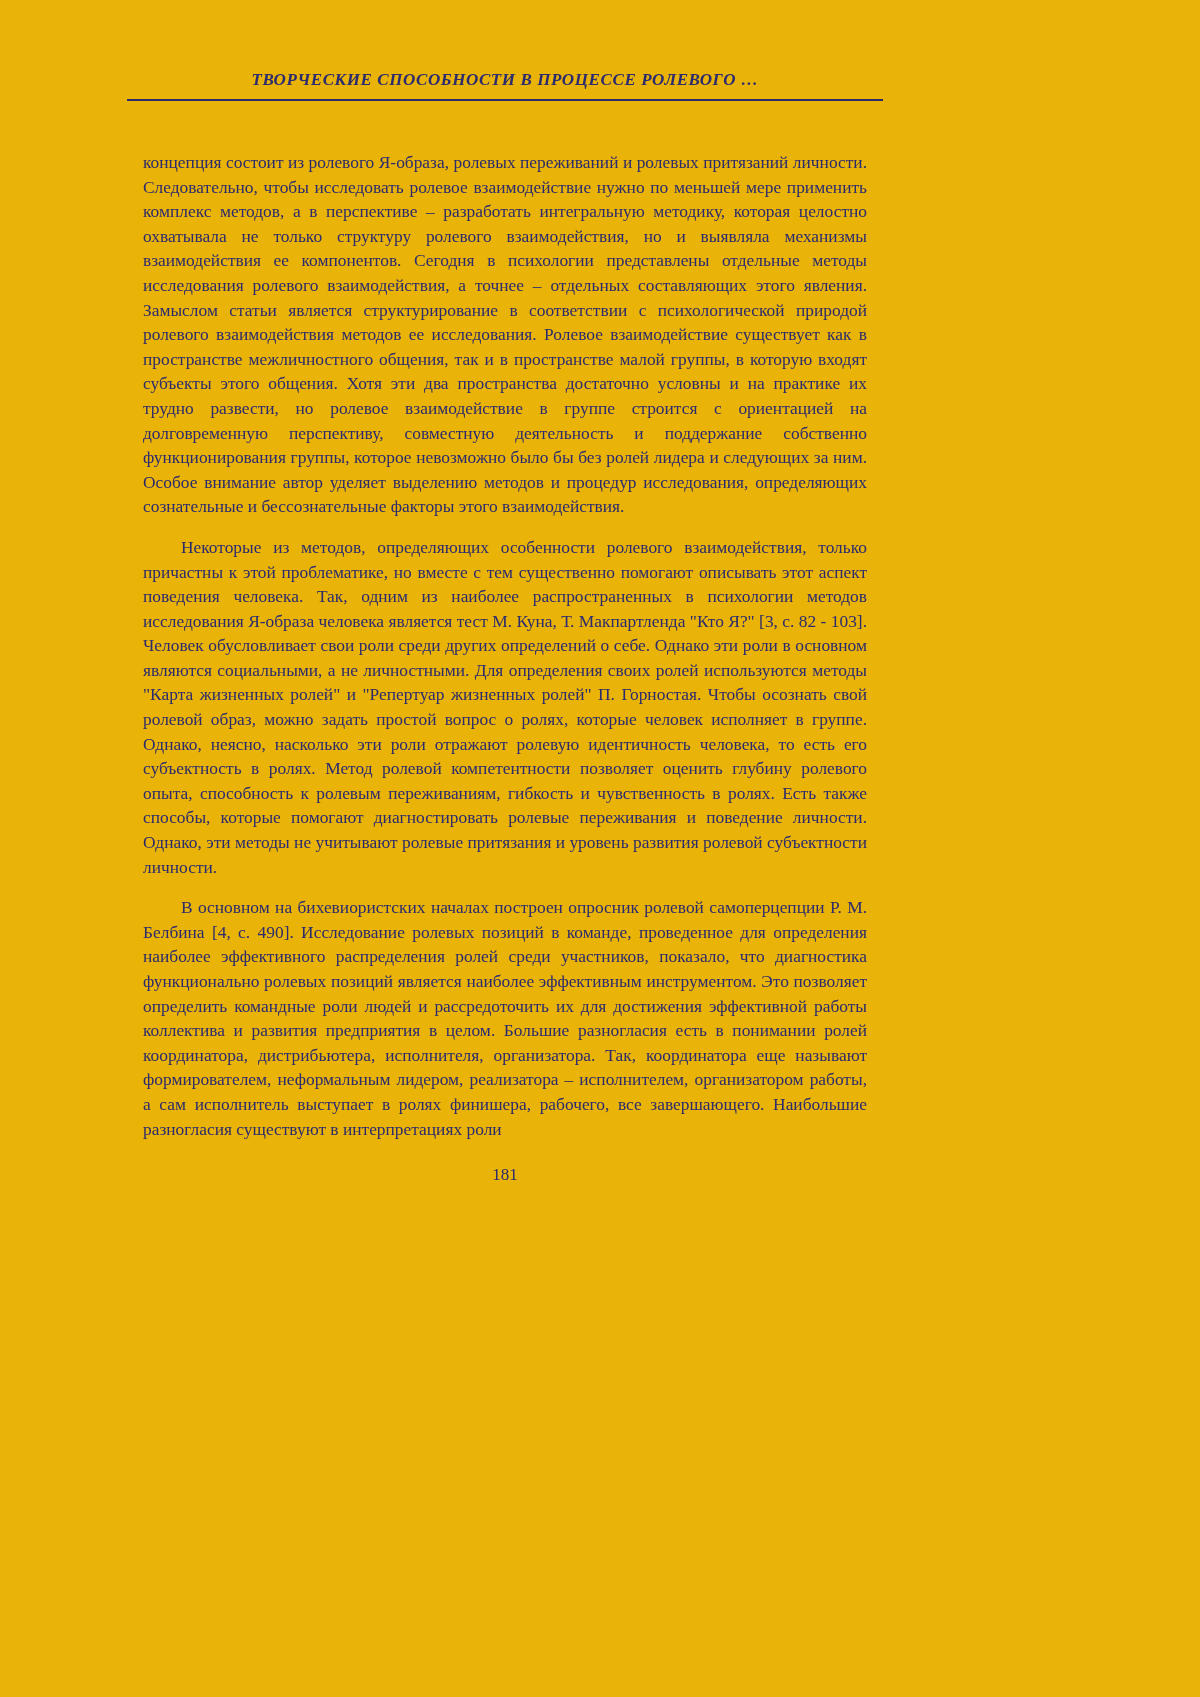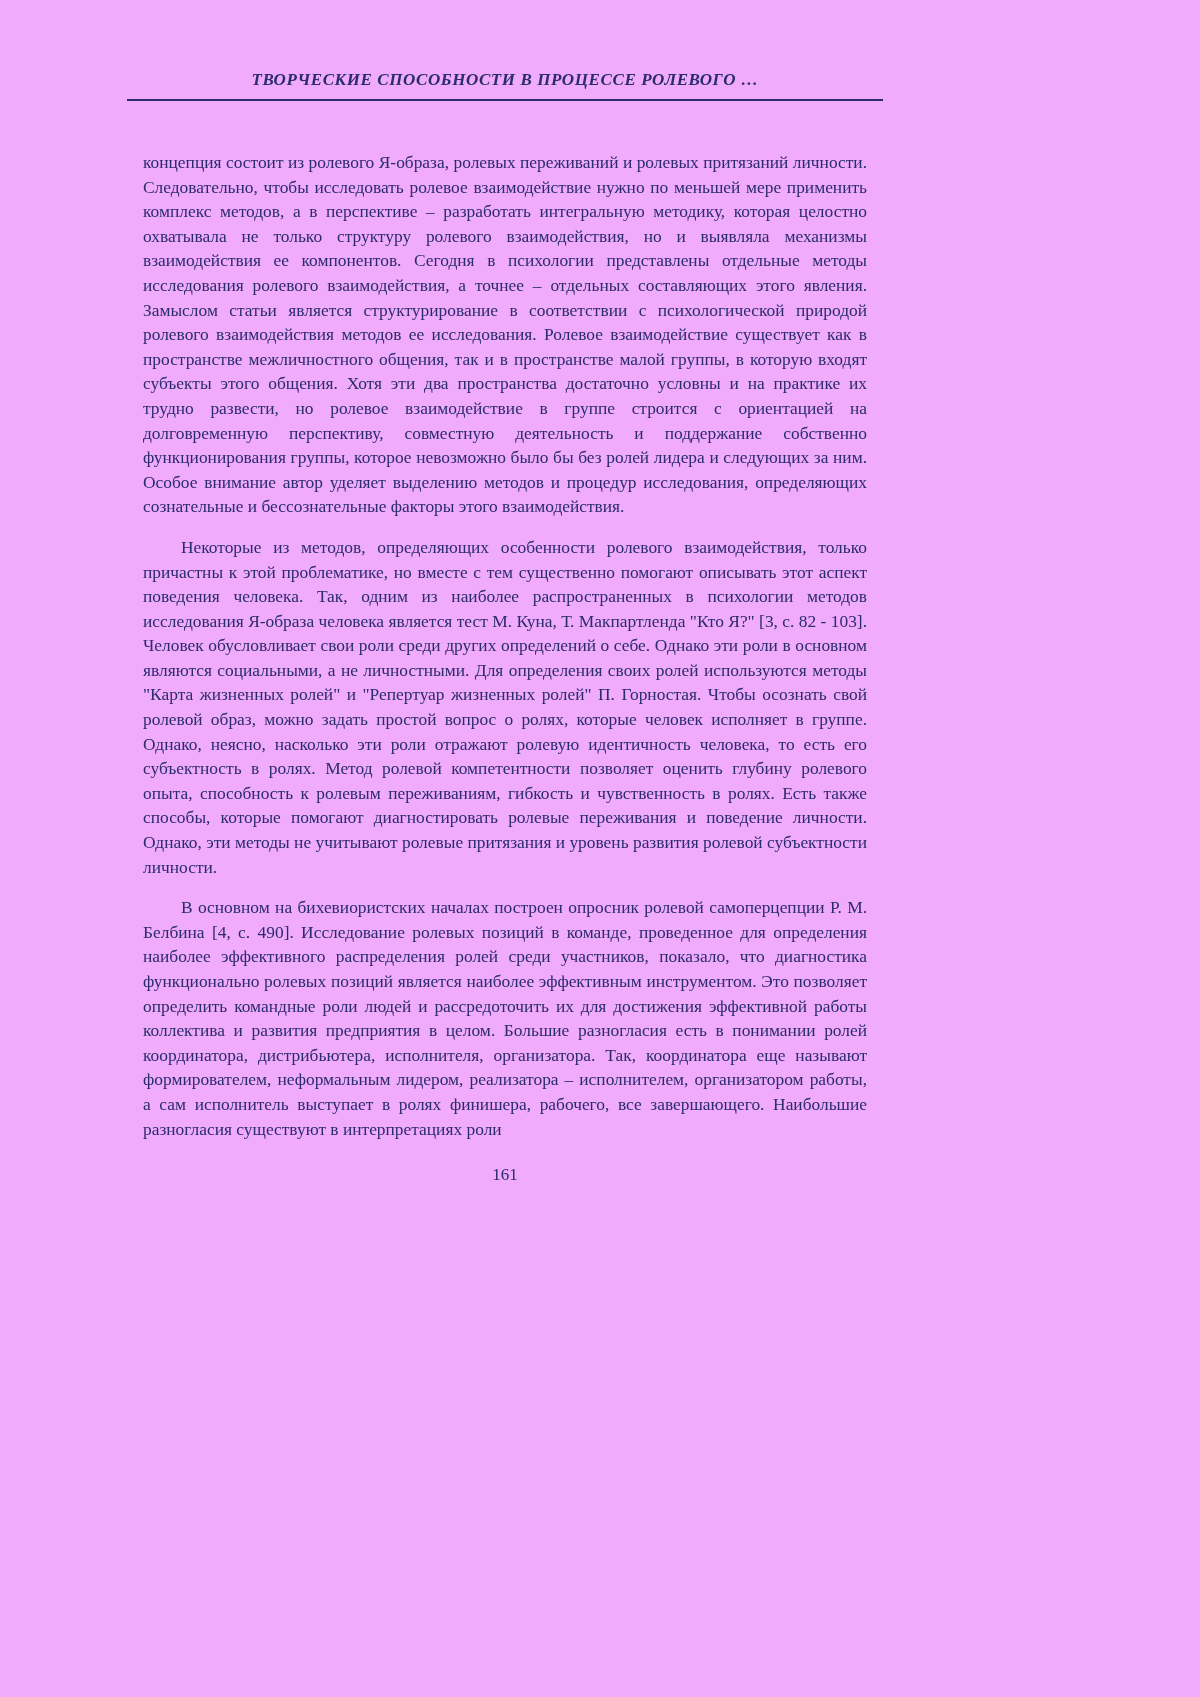--- a/index.html
+++ b/index.html
@@ -5,21 +5,21 @@
   html, body {
     margin: 0;
     padding: 0;
     background: #e8e8e8;
   }
   .page {
     position: relative;
     width: 1200px;
     height: 1697px;
     margin: 0 auto;
-    background: #f0abfc;
+    background: #eab308;
     color: #2b2b6e;
     font-family: "Liberation Serif", serif;
     overflow: hidden;
   }
   .content {
     position: absolute;
     left: 127px;
     top: 70px;
     width: 756px;
   }
@@ -67,16 +67,16 @@
     <div class="running-head">ТВОРЧЕСКИЕ СПОСОБНОСТИ В ПРОЦЕССЕ РОЛЕВОГО …</div>
 
     <div class="header-rule"></div>
 
     <div class="body-text">
       <p>концепция состоит из ролевого Я-образа, ролевых переживаний и ролевых притязаний личности. Следовательно, чтобы исследовать ролевое взаимодействие нужно по меньшей мере применить комплекс методов, а в перспективе – разработать интегральную методику, которая целостно охватывала не только структуру ролевого взаимодействия, но и выявляла механизмы взаимодействия ее компонентов. Сегодня в психологии представлены отдельные методы исследования ролевого взаимодействия, а точнее – отдельных составляющих этого явления. Замыслом статьи является структурирование в соответствии с психологической природой ролевого взаимодействия методов ее исследования. Ролевое взаимодействие существует как в пространстве межличностного общения, так и в пространстве малой группы, в которую входят субъекты этого общения. Хотя эти два пространства достаточно условны и на практике их трудно развести, но ролевое взаимодействие в группе строится с ориентацией на долговременную перспективу, совместную деятельность и поддержание собственно функционирования группы, которое невозможно было бы без ролей лидера и следующих за ним. Особое внимание автор уделяет выделению методов и процедур исследования, определяющих сознательные и бессознательные факторы этого взаимодействия.</p>
       <p class="indented">Некоторые из методов, определяющих особенности ролевого взаимодействия, только причастны к этой проблематике, но вместе с тем существенно помогают описывать этот аспект поведения человека. Так, одним из наиболее распространенных в психологии методов исследования Я-образа человека является тест М. Куна, Т. Макпартленда "Кто Я?" [3, с. 82 - 103]. Человек обусловливает свои роли среди других определений о себе. Однако эти роли в основном являются социальными, а не личностными. Для определения своих ролей используются методы "Карта жизненных ролей" и "Репертуар жизненных ролей" П. Горностая. Чтобы осознать свой ролевой образ, можно задать простой вопрос о ролях, которые человек исполняет в группе. Однако, неясно, насколько эти роли отражают ролевую идентичность человека, то есть его субъектность в ролях. Метод ролевой компетентности позволяет оценить глубину ролевого опыта, способность к ролевым переживаниям, гибкость и чувственность в ролях. Есть также способы, которые помогают диагностировать ролевые переживания и поведение личности. Однако, эти методы не учитывают ролевые притязания и уровень развития ролевой субъектности личности.</p>
       <p class="indented">В основном на бихевиористских началах построен опросник ролевой самоперцепции Р. М. Белбина [4, с. 490]. Исследование ролевых позиций в команде, проведенное для определения наиболее эффективного распределения ролей среди участников, показало, что диагностика функционально ролевых позиций является наиболее эффективным инструментом. Это позволяет определить командные роли людей и рассредоточить их для достижения эффективной работы коллектива и развития предприятия в целом. Большие разногласия есть в понимании ролей координатора, дистрибьютера, исполнителя, организатора. Так, координатора еще называют формирователем, неформальным лидером, реализатора – исполнителем, организатором работы, а сам исполнитель выступает в ролях финишера, рабочего, все завершающего. Наибольшие разногласия существуют в интерпретациях роли</p>
     </div>
 
-    <div class="page-number">161</div>
+    <div class="page-number">181</div>
 
   </div>
 </div>
 
 </body></html>

